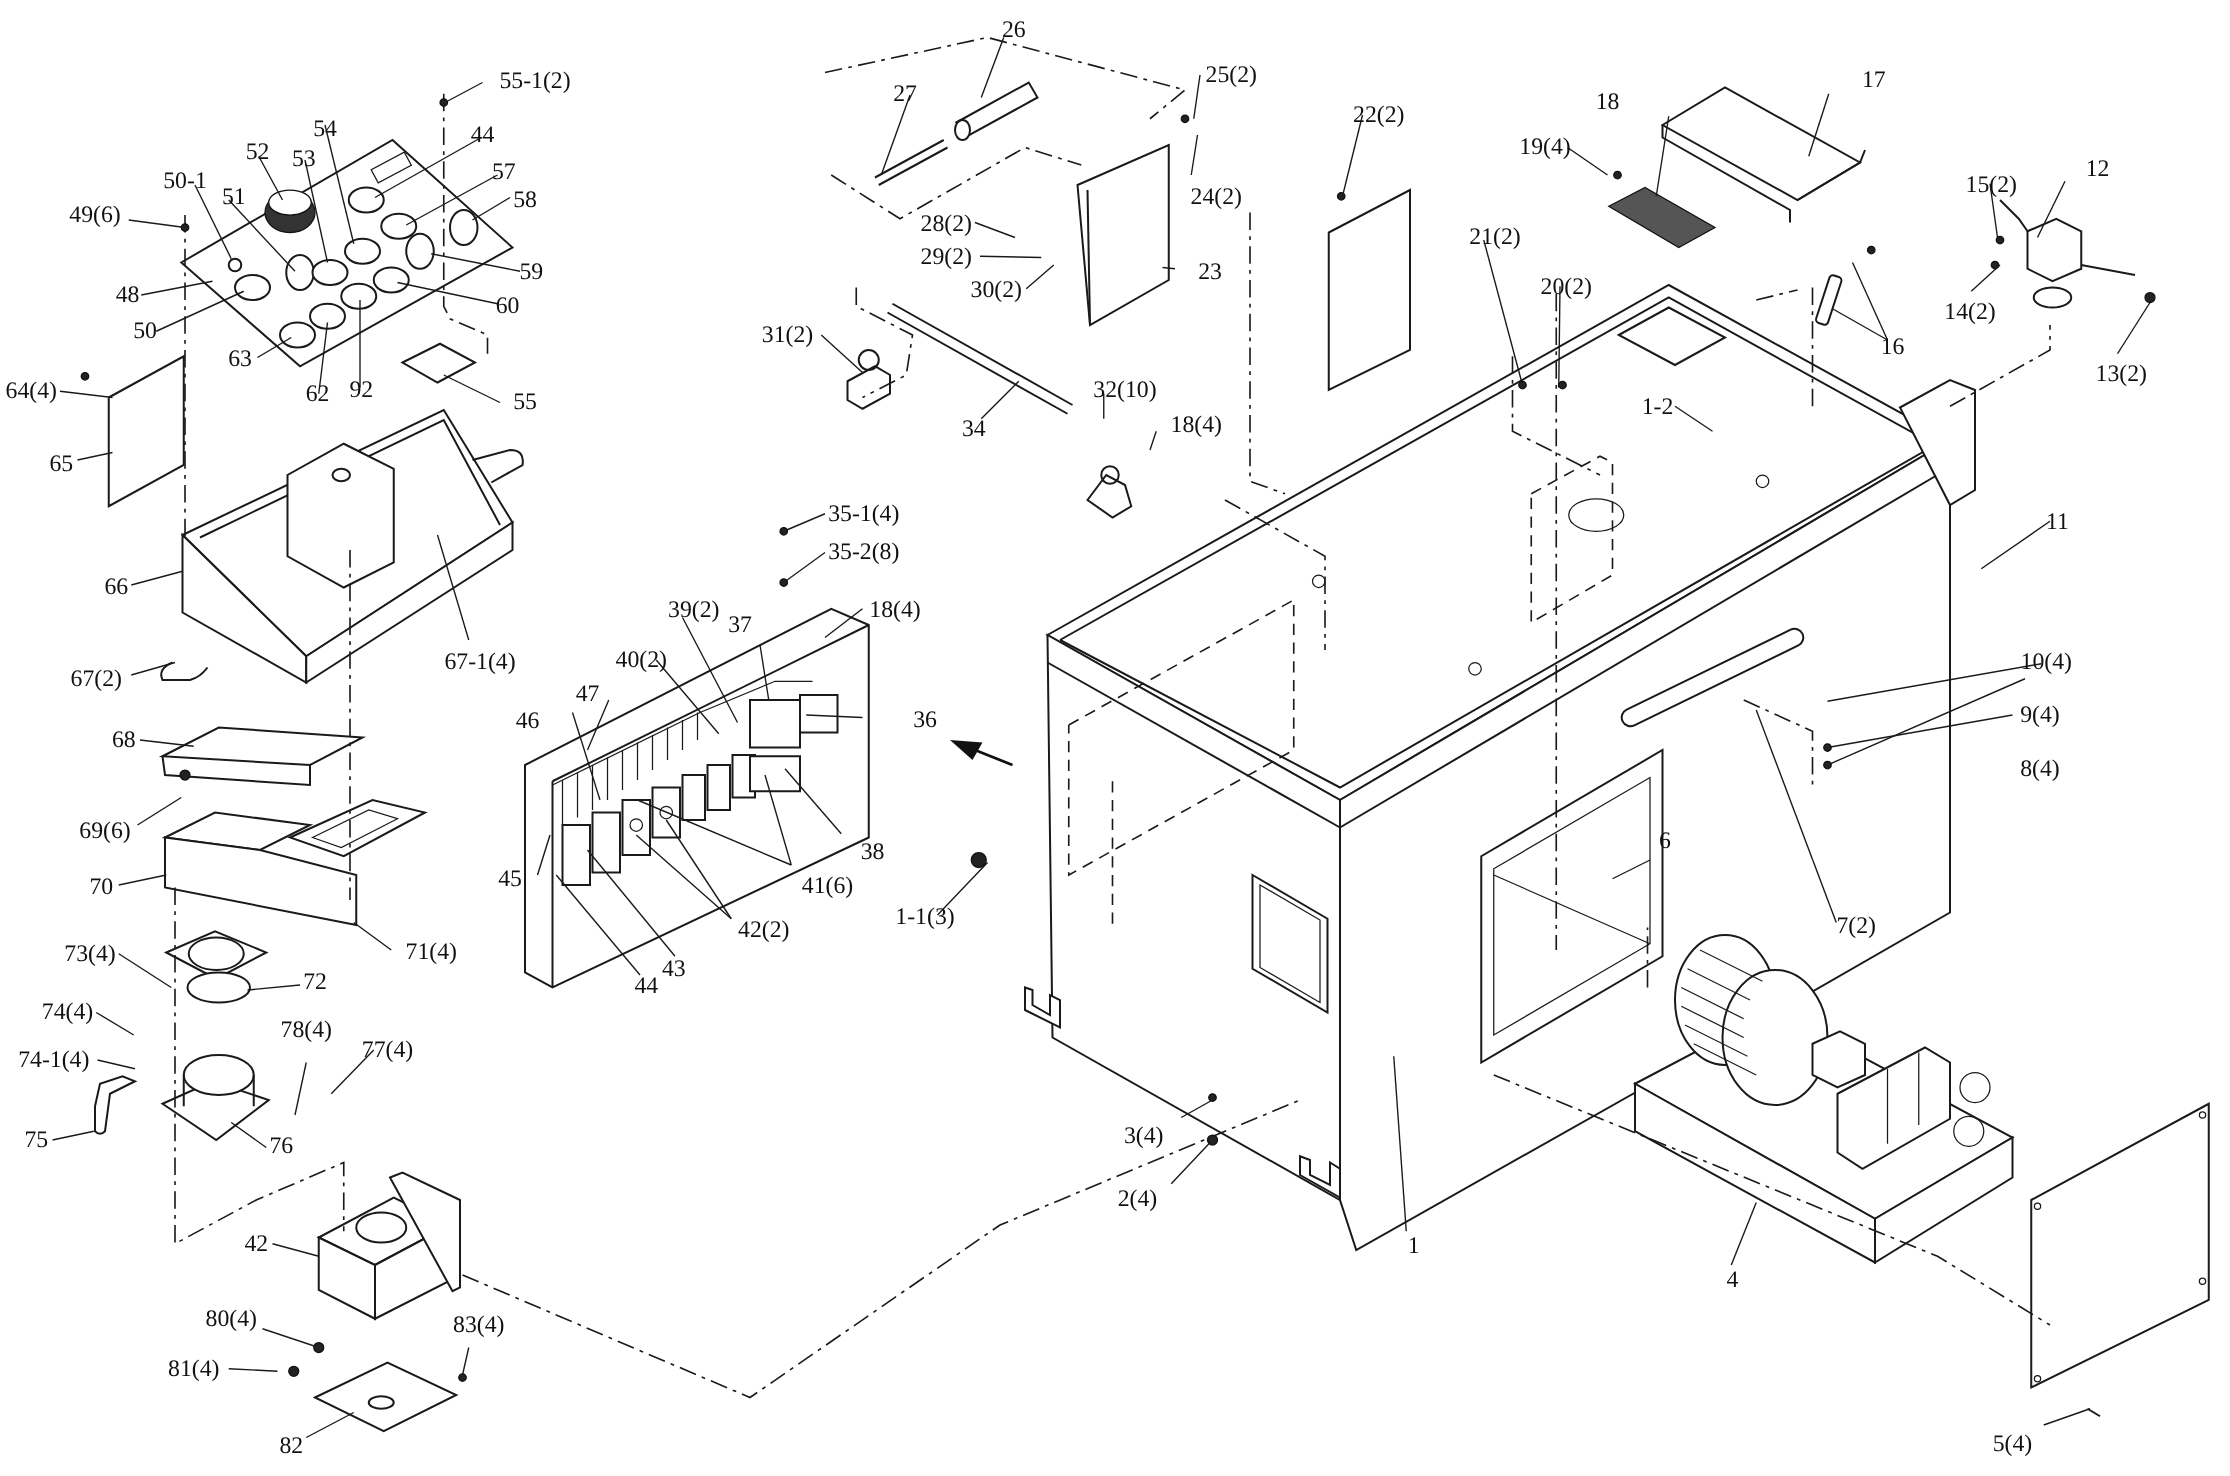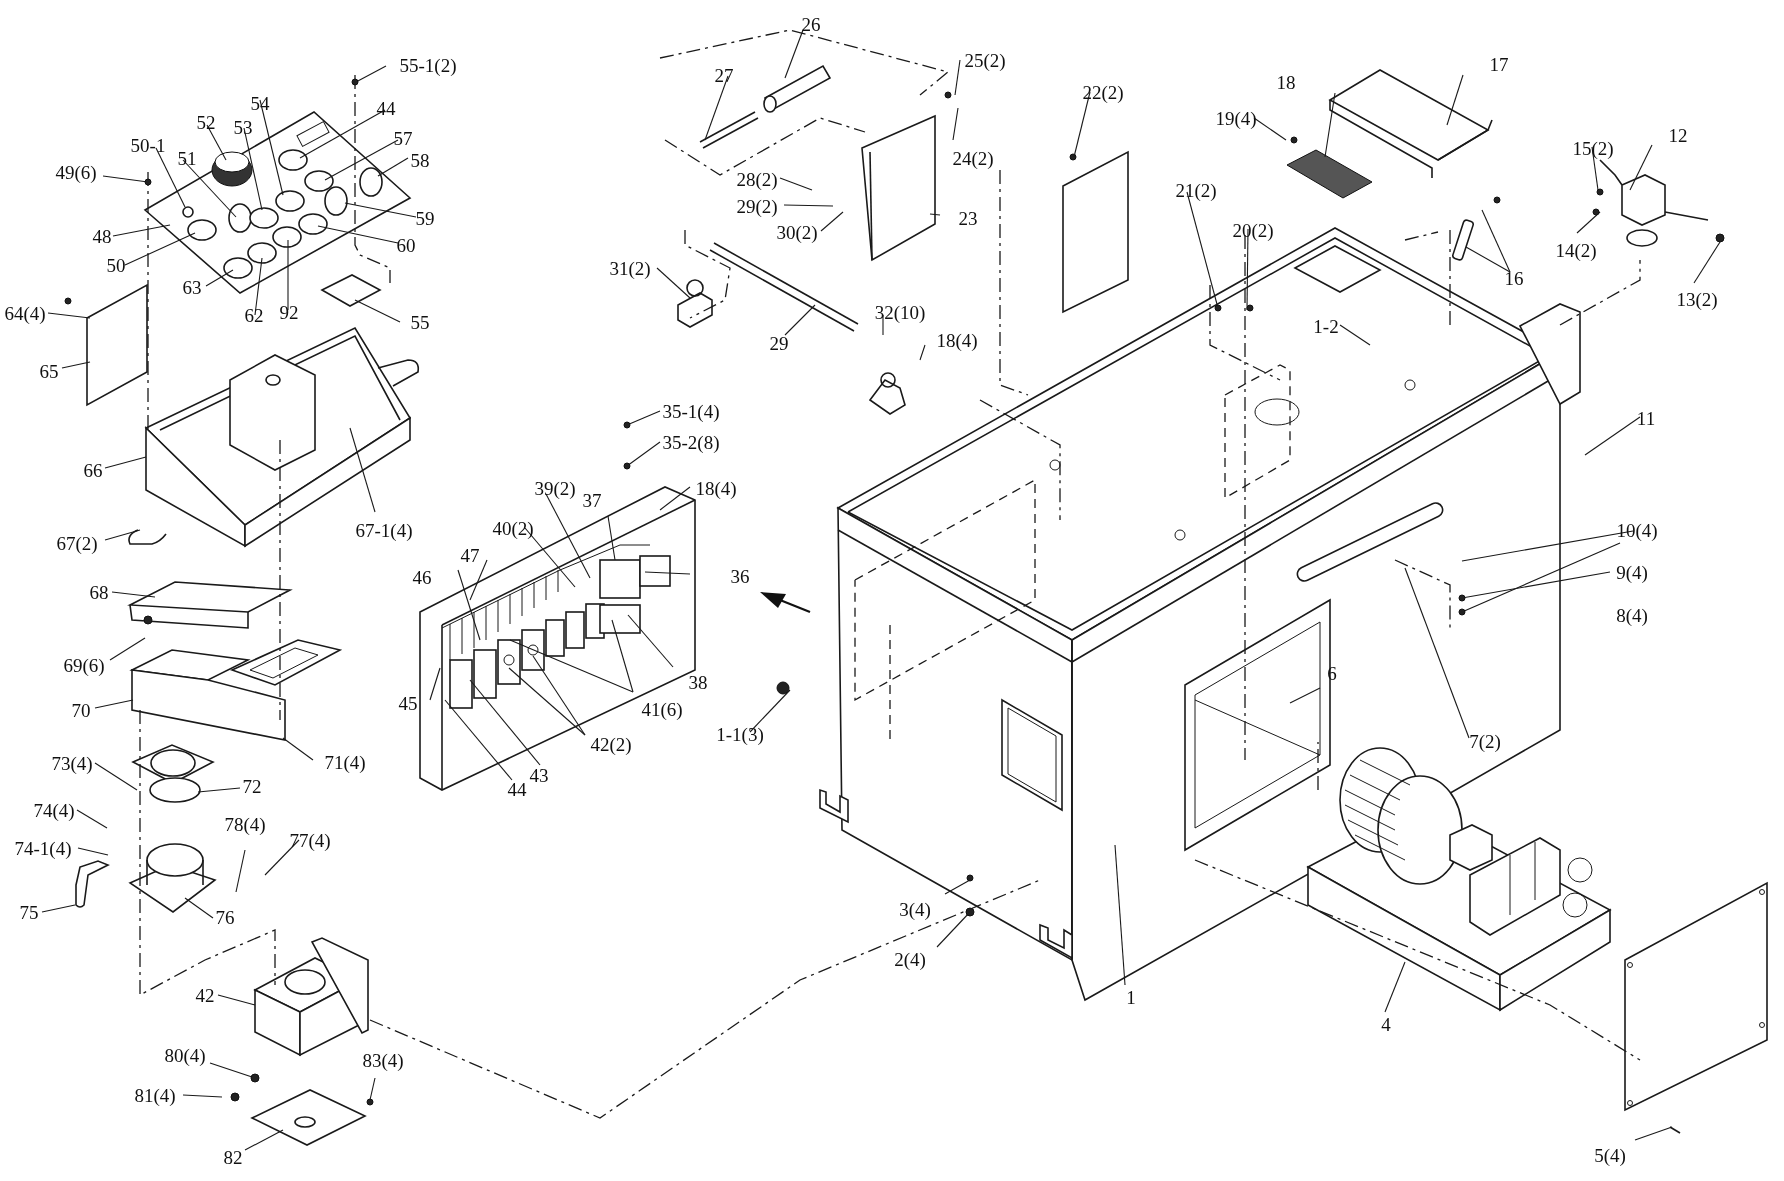--- a/index.html
+++ b/index.html
@@ -434,21 +434,21 @@
 <div class="lbl" style="left:973px;top:158px">24(2)</div>
 <div class="lbl" style="left:985px;top:60px">25(2)</div>
 <div class="lbl" style="left:811px;top:24px">26</div>
 <div class="lbl" style="left:724px;top:75px">27</div>
 <div class="lbl" style="left:757px;top:179px">28(2)</div>
 <div class="lbl" style="left:757px;top:206px">29(2)</div>
 <div class="lbl" style="left:797px;top:232px">30(2)</div>
 <div class="lbl" style="left:630px;top:268px">31(2)</div>
 <div class="lbl" style="left:900px;top:312px">32(10)</div>
 <div class="lbl" style="left:957px;top:340px">18(4)</div>
-<div class="lbl" style="left:779px;top:343px">29</div>
+<div class="lbl" style="left:779px;top:343px">34</div>
 <div class="lbl" style="left:716px;top:488px">18(4)</div>
 <div class="lbl" style="left:691px;top:411px">35-1(4)</div>
 <div class="lbl" style="left:691px;top:442px">35-2(8)</div>
 <div class="lbl" style="left:740px;top:576px">36</div>
 <div class="lbl" style="left:592px;top:500px">37</div>
 <div class="lbl" style="left:698px;top:682px">38</div>
 <div class="lbl" style="left:555px;top:488px">39(2)</div>
 <div class="lbl" style="left:513px;top:528px">40(2)</div>
 <div class="lbl" style="left:662px;top:709px">41(6)</div>
 <div class="lbl" style="left:611px;top:744px">42(2)</div>

